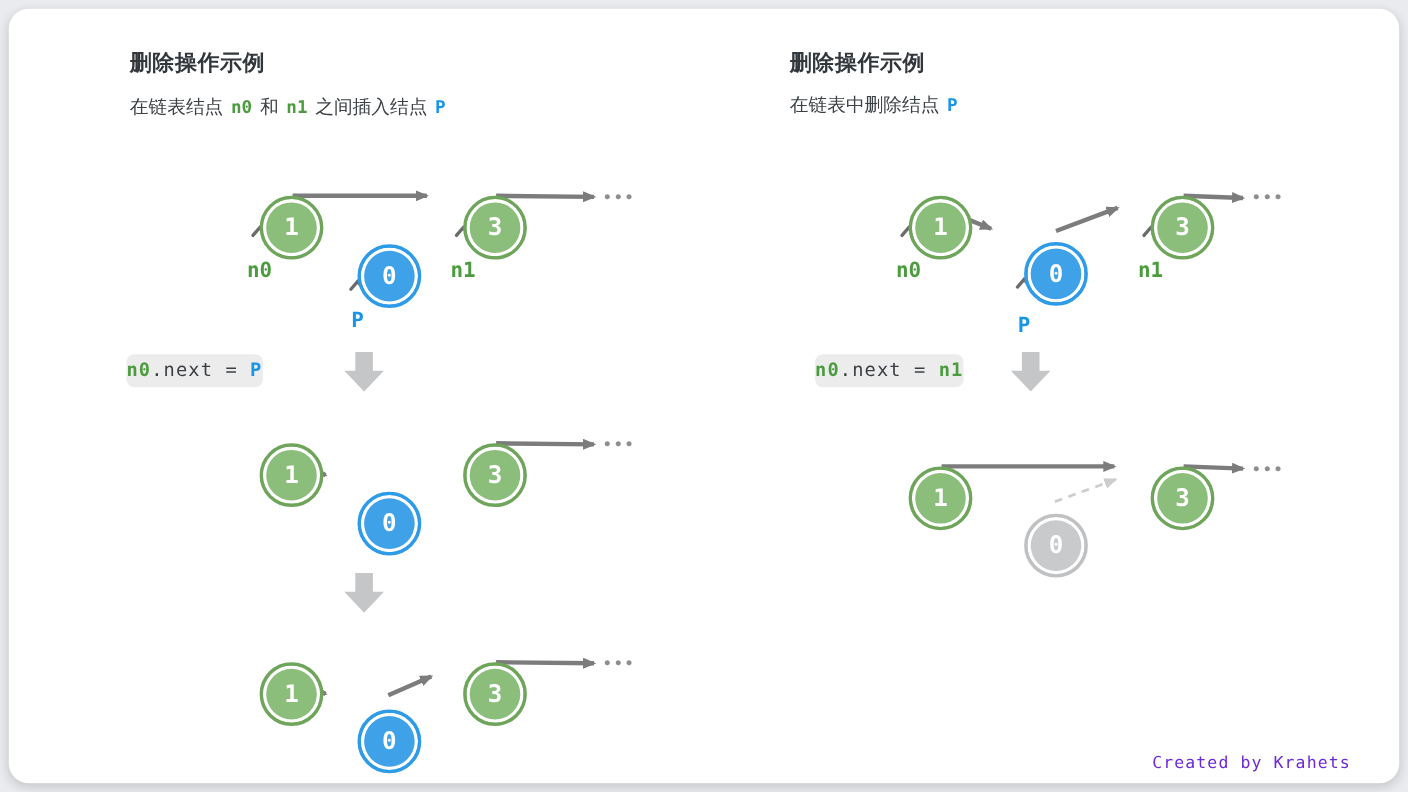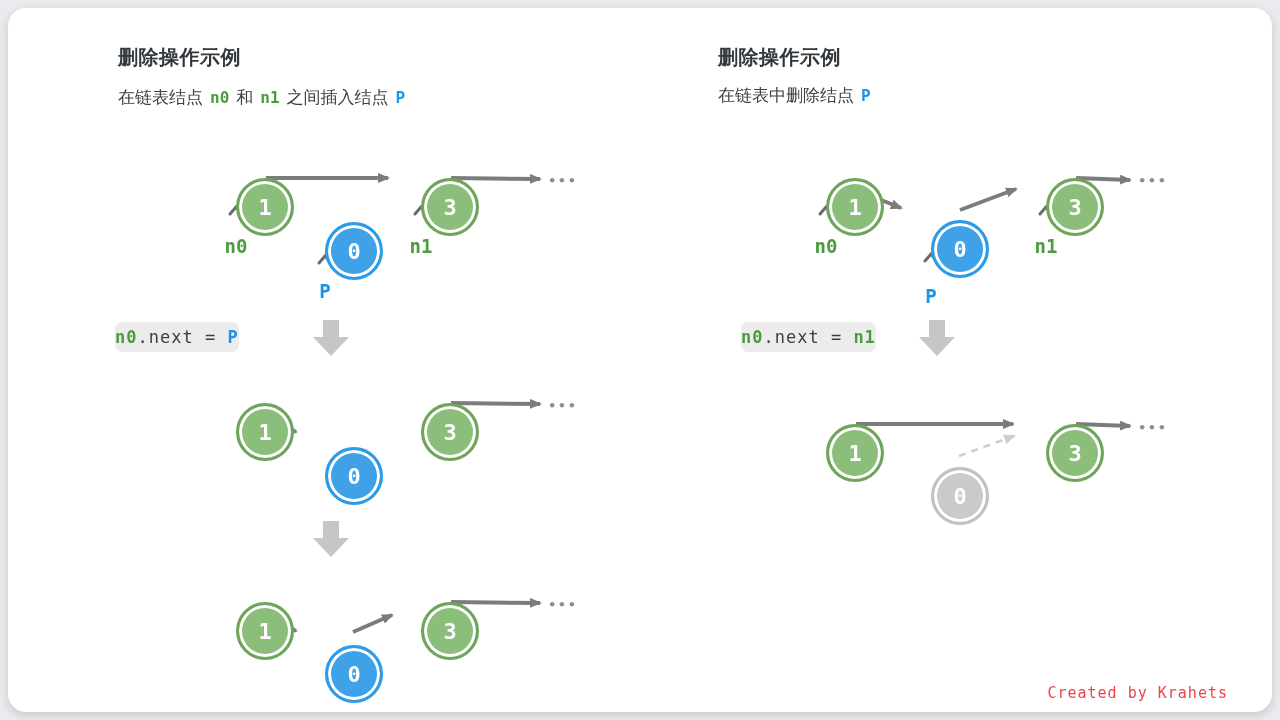--- a/index.html
+++ b/index.html
@@ -56,21 +56,21 @@
     font-family:"DejaVu Sans Mono", monospace;
     font-size:17px;letter-spacing:1px;color:#3a3f44;
     white-space:pre;
   }
   .codebox span{white-space:pre;}
   .codebox .cb-green{color:#4c9c3f;font-weight:bold;}
   .codebox .cb-blue{color:#1795e8;font-weight:bold;}
   .footer-credit{
     position:absolute;top:676px;right:44px;
     font-family:"DejaVu Sans Mono", monospace;
-    font-size:15px;color:#ef4444;letter-spacing:1px;
+    font-size:15px;color:#6d28d9;letter-spacing:1px;
   }
   svg.overlay{position:absolute;left:0;top:0;}
 </style>
 </head>
 <body>
 
 <div class="card">
 
   <svg class="overlay" width="1264" height="704" viewBox="8 8 1264 704">
     <defs>

